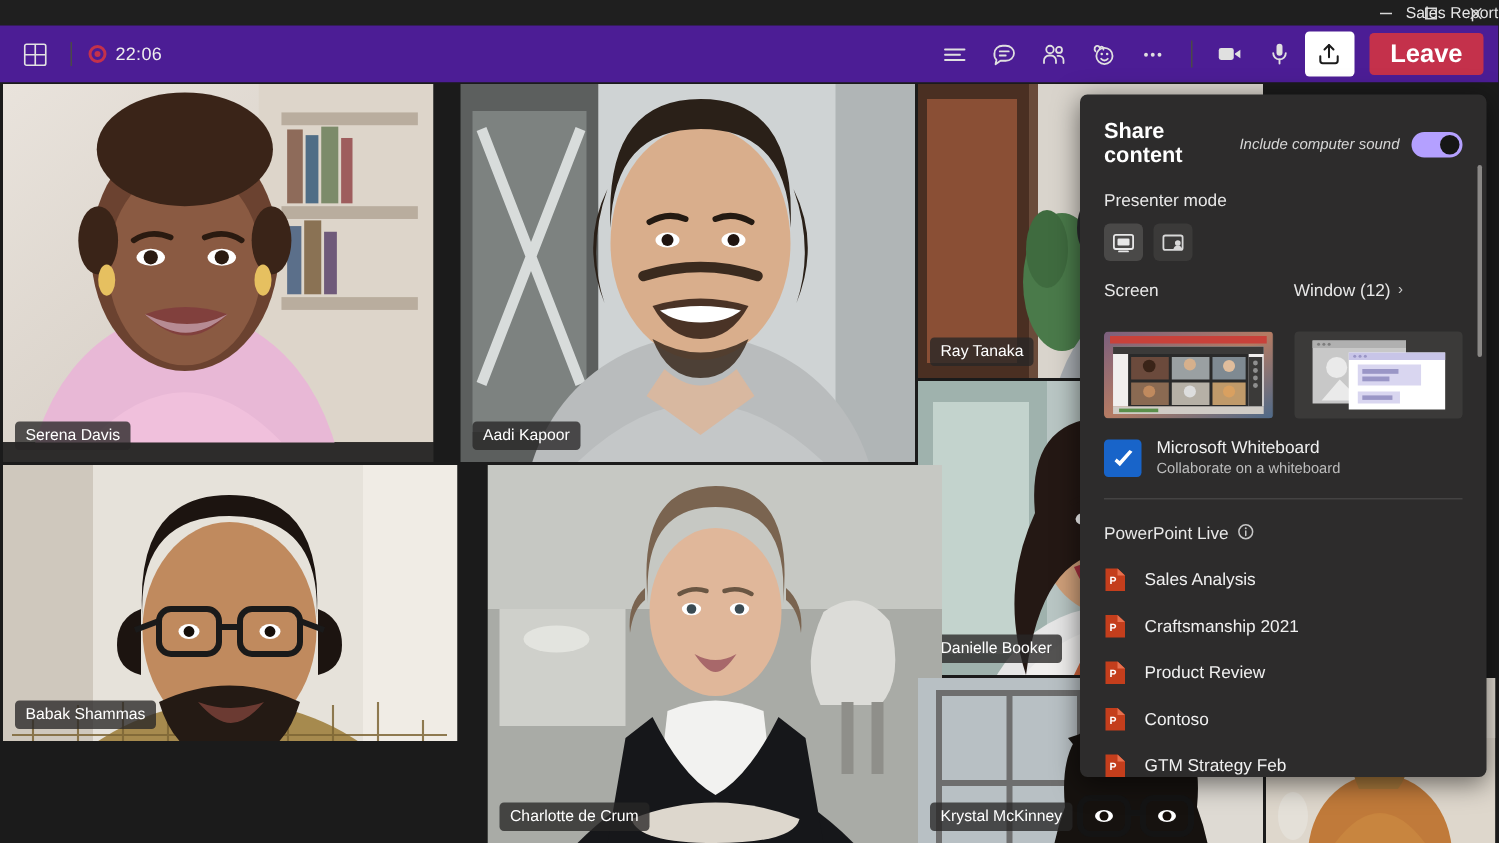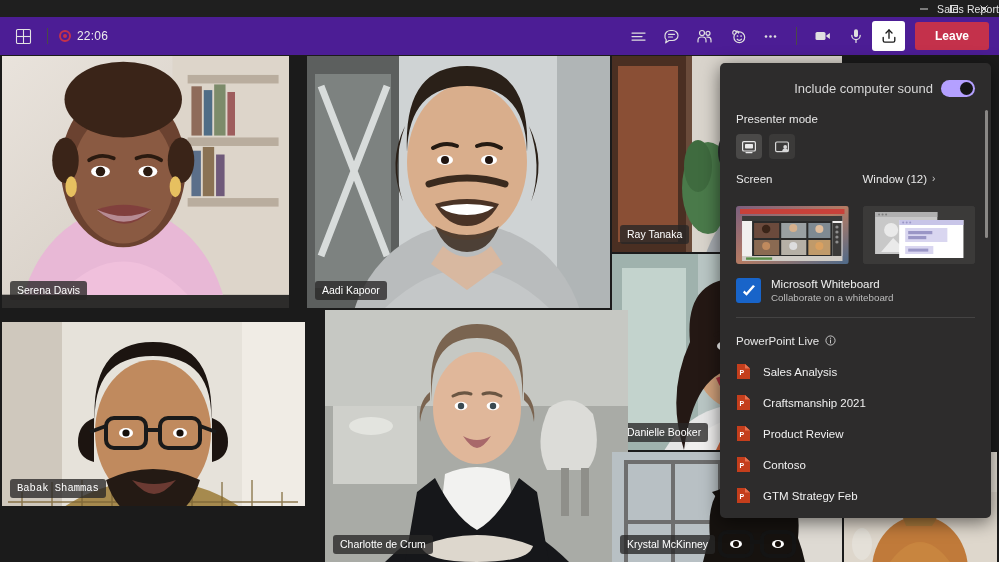--- a/index.html
+++ b/index.html
@@ -45,21 +45,21 @@
     border-radius: 3px; color: #e0e0e0; position: relative;
   }
   .ibtn.active { background: #ffffff; color: #1b1b1b; }
   .ibtn.active .underline {
     position: absolute; bottom: -7px; left: 4px; right: 4px; height: 2px; background: #7a7fd8; border-radius: 1px;
   }
   .hdr-sep { width: 1px; height: 18px; background: #4a4948; margin: 0 9px; }
   .leave-btn {
     margin-left: 10px; height: 28px; min-width: 74px; padding: 0 14px;
     background: #c4314b; color: #fff; border: none; border-radius: 3px;
-    font-family: "Liberation Sans", sans-serif; font-size: 12px; font-weight: 600;
+    font-family: "Liberation Sans", sans-serif; font-size: 17px; font-weight: 600;
     display: flex; align-items: center; justify-content: center;
   }
 
   
   .stage { position: absolute; top: 55px; left: 0; width: 999px; height: 507px; background: #1b1b1b; }
   .tile { position: absolute; overflow: hidden; background: #2d2c2b; }
   .tile .vid { position: absolute; inset: 0; }
   .namebadge {
     position: absolute; left: 8px; bottom: 8px;
     background: rgba(40,38,38,.78); color: #fff;
@@ -69,21 +69,21 @@
 
   
   .share-panel {
     position: absolute; top: 63px; right: 8px; width: 271px; height: 455px;
     background: #2d2c2c; border-radius: 5px; box-shadow: 0 4px 18px rgba(0,0,0,.55);
     overflow: hidden;
   }
   .sp-head { display: flex; align-items: center; padding: 17px 16px 0 16px; }
   .sp-title { font-size: 14.5px; font-weight: bold; color: #ffffff; }
   .sp-sound { margin-left: auto; display: flex; align-items: center; gap: 8px; }
-  .sp-sound-label { font-size: 13px; color: #d6d6d6; white-space: nowrap; }
+  .sp-sound-label { font-size: 10px; color: #d6d6d6; white-space: nowrap; font-style: italic; }
   .toggle {
     width: 34px; height: 17px; border-radius: 9px; background: #b4a0ff; position: relative;
   }
   .toggle .knob {
     position: absolute; right: 2px; top: 2px; width: 13px; height: 13px;
     border-radius: 50%; background: #161616;
   }
   .sp-sub { font-size: 11.5px; color: #e8e8e8; padding: 16px 16px 0 16px; }
   .pm-row { display: flex; gap: 7px; padding: 9px 16px 0 16px; }
   .pm-btn {
@@ -341,21 +341,21 @@
         <ellipse cx="146" cy="92" rx="7" ry="4.5" fill="#fff"></ellipse>
           <circle cx="146" cy="92" r="3.4" fill="#1a100c"></circle>
         <path d="M103 81 q10 -6 20 -2" stroke="#241814" stroke-width="3.4" fill="none" stroke-linecap="round"></path>
         <path d="M137 79 q10 -4 20 2" stroke="#241814" stroke-width="3.4" fill="none" stroke-linecap="round"></path>
         <path d="M104 124 q26 -10 52 0 q-10 24 -26 24 q-16 0 -26 -24z" fill="#a8313f"></path>
         <path d="M108 127 q22 -6 44 0 q-8 8 -22 8 q-14 0 -22 -8z" fill="#fff"></path>
       </svg>
       <div class="namebadge">Danielle Booker</div>
     </div>
 
-    <div class="tile" style="left:2px; top:267px; width:303px; height:184px;font-family:Liberation Mono, monospace;">
+    <div class="tile" style="left:2px; top:255px; width:303px; height:184px;">
       <svg class="vid" viewBox="0 0 303 252" preserveAspectRatio="xMidYMid slice">
         <rect width="303" height="252" fill="#e6e2da"></rect>
         <rect x="0" y="0" width="60" height="252" fill="#cfc8bd"></rect>
         <rect x="240" y="0" width="63" height="252" fill="#f0ece5"></rect>
         <ellipse cx="150" cy="300" rx="150" ry="142" fill="#a68a4e"></ellipse>
         <g stroke="#7d6636" stroke-width="1.4" opacity=".85">
           <path d="M20 252 L20 170 M50 252 L50 160 M80 252 L80 158 M110 252 L110 170 M190 252 L190 170 M220 252 L220 160 M250 252 L250 158 M280 252 L280 170"></path>
           <path d="M6 180 L296 180 M6 205 L296 205 M6 230 L296 230"></path>
         </g>
         <path d="M108 200 q42 -16 86 0 l6 52 -98 0z" fill="#b4336b"></path>
@@ -447,20 +447,21 @@
         <path d="M46 110 q30 -40 60 0 z" fill="#c8853f"></path>
         <ellipse cx="18" cy="92" rx="10" ry="16" fill="#e4e0d8"></ellipse>
         <path d="M60 30 q16 -14 32 2 q8 26 -4 42 l-26 0 q-10 -22 -2 -44z" fill="#a8793c"></path>
       </svg>
     </div>
   </div>
 
   <div class="share-panel">
 
     <div class="sp-head">
+      <div class="sp-title">Share content</div>
       <div class="sp-sound">
         <span class="sp-sound-label">Include computer sound</span>
         <span class="toggle">
           <span class="knob"></span>
         </span>
       </div>
     </div>
 
     <div class="sp-sub">Presenter mode</div>
     <div class="pm-row">

